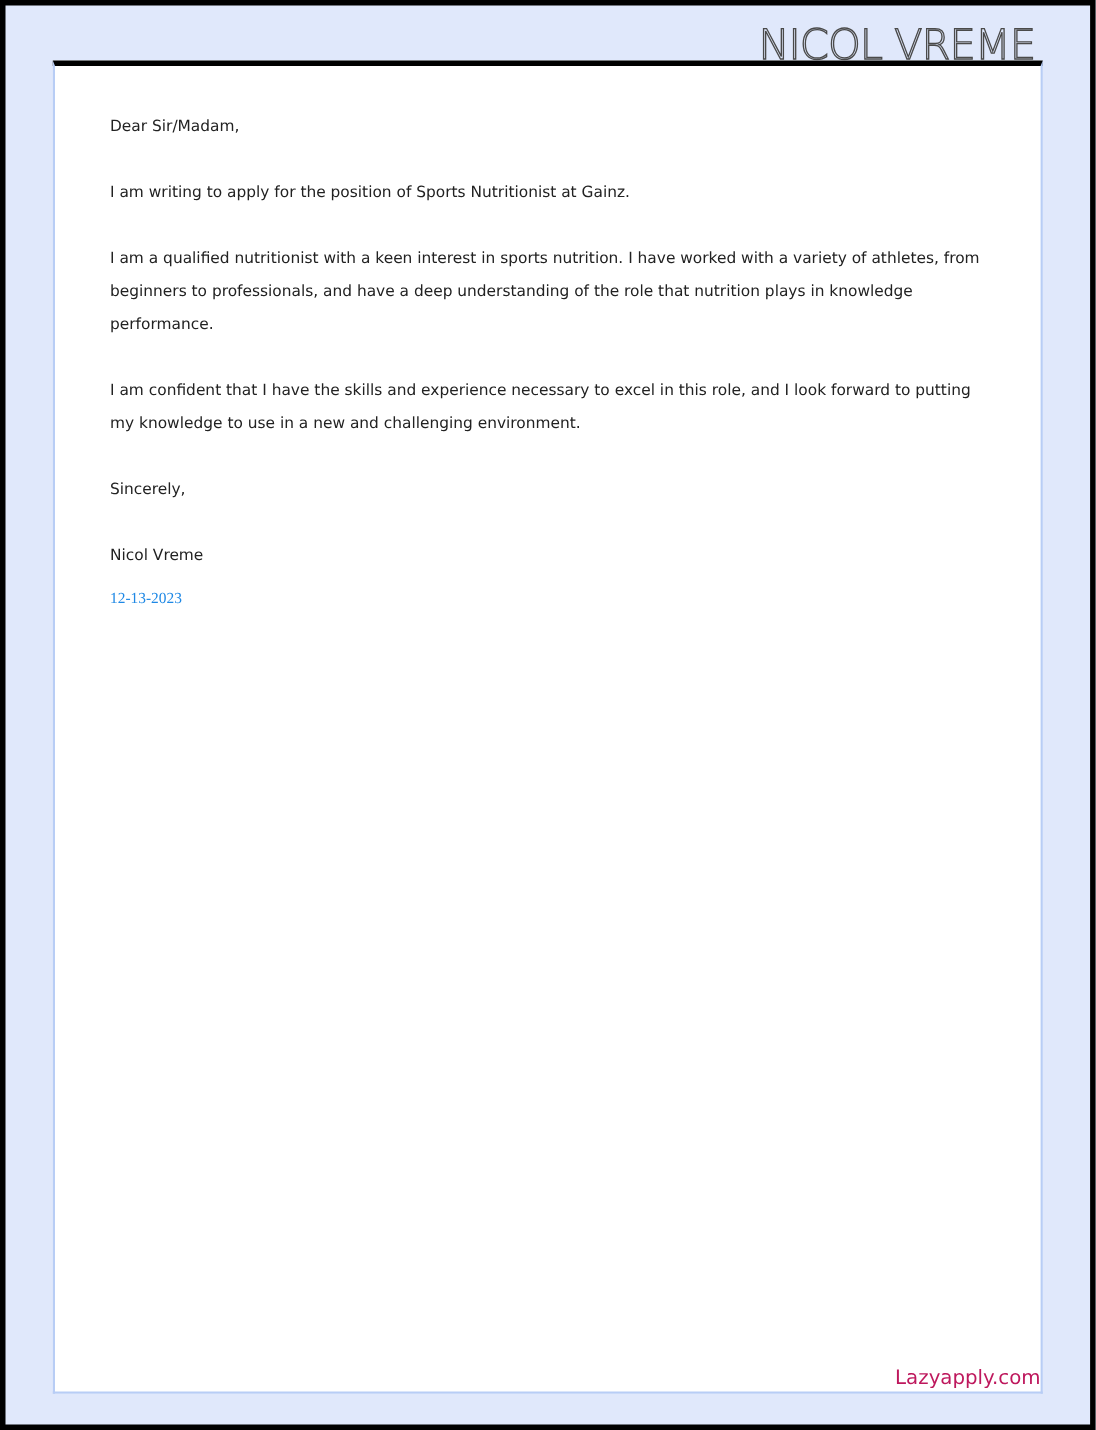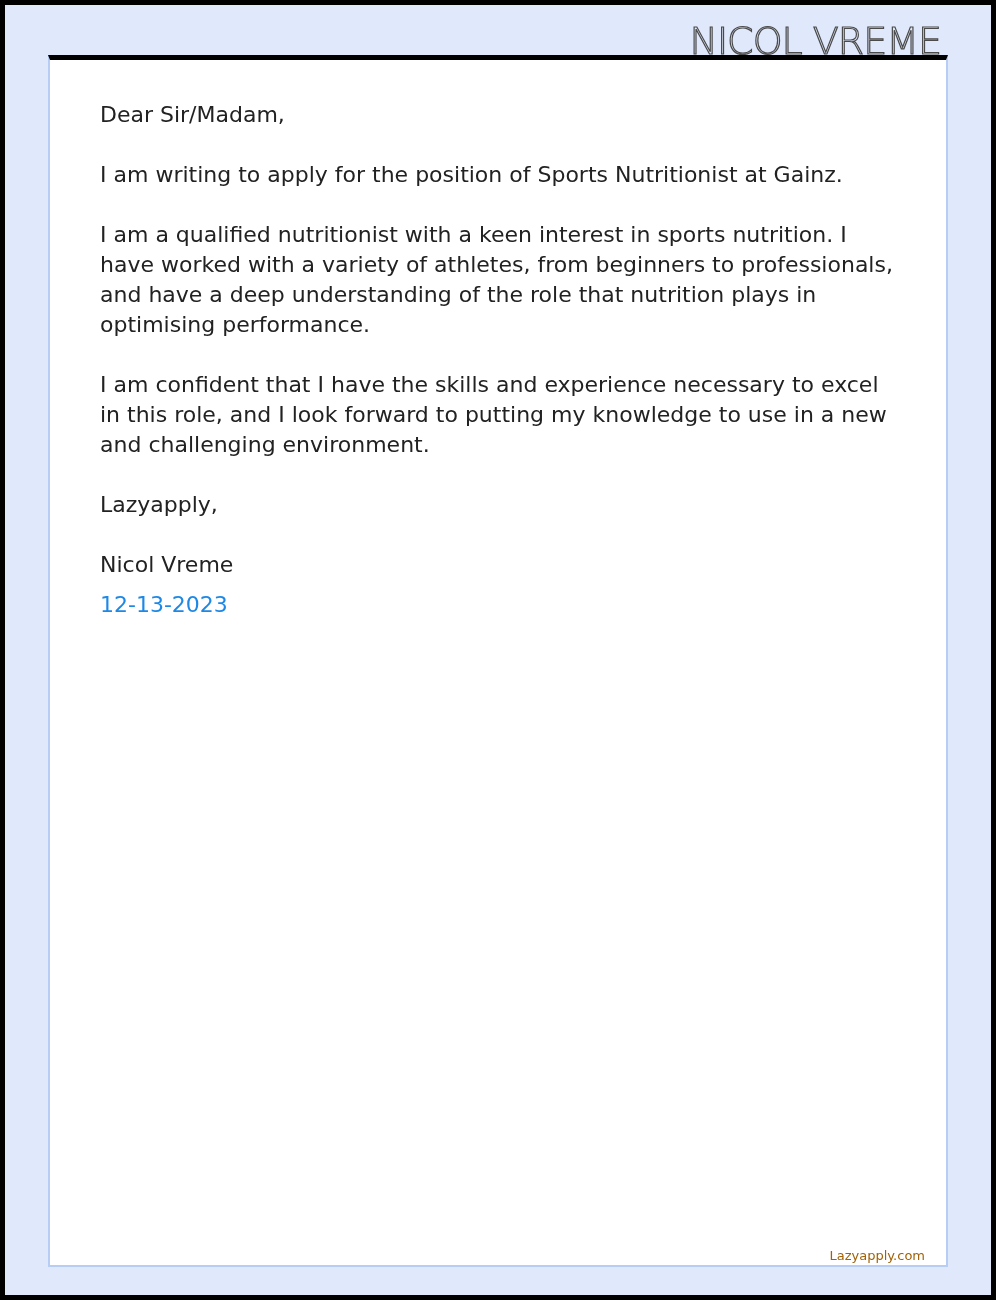--- a/index.html
+++ b/index.html
@@ -22,39 +22,39 @@
     width: 896px; height: 1205px;
     background: #fff;
     border-left: 2px solid #b8cdf5;
     border-right: 2px solid #b8cdf5;
     border-bottom: 2px solid #b8cdf5;
     border-top: 5px solid #000;
     box-sizing: content-box;
   }
   .letter {
     position: absolute; left: 50px; top: 40px; width: 800px;
-    font-size: 22px; line-height: 30px; color: #222;
+    font-size: 14px; line-height: 30px; color: #222;
   }
   .letter p { margin: 0 0 30px 0; }
   .letter p.sig { margin-bottom: 10px; }
-  .date { color: #1e88e5; }
+  .date { color: #1e88e5; font-family: Liberation Serif, serif; }
   .footer-brand {
-    position: absolute; right: 21px; bottom: 2px;
-    font-size: 13px; color: #a16207;
+    position: absolute; right: 0; bottom: 2px;
+    font-size: 18px; color: #be185d;
   }
 </style>
 </head>
 <body>
 
 <div class="name-header">NICOL VREME</div>
 
 <div class="page">
   <div class="letter">
     <p>Dear Sir/Madam,</p>
     <p>I am writing to apply for the position of Sports Nutritionist at Gainz.</p>
-    <p>I am a qualified nutritionist with a keen interest in sports nutrition. I have worked with a variety of athletes, from beginners to professionals, and have a deep understanding of the role that nutrition plays in optimising performance.</p>
+    <p>I am a qualified nutritionist with a keen interest in sports nutrition. I have worked with a variety of athletes, from beginners to professionals, and have a deep understanding of the role that nutrition plays in knowledge performance.</p>
     <p>I am confident that I have the skills and experience necessary to excel in this role, and I look forward to putting my knowledge to use in a new and challenging environment.</p>
-    <p>Lazyapply,</p>
+    <p>Sincerely,</p>
     <p class="sig">Nicol Vreme</p>
     <div class="date">12-13-2023</div>
   </div>
   <div class="footer-brand">Lazyapply.com</div>
 </div>
 
 </body></html>

